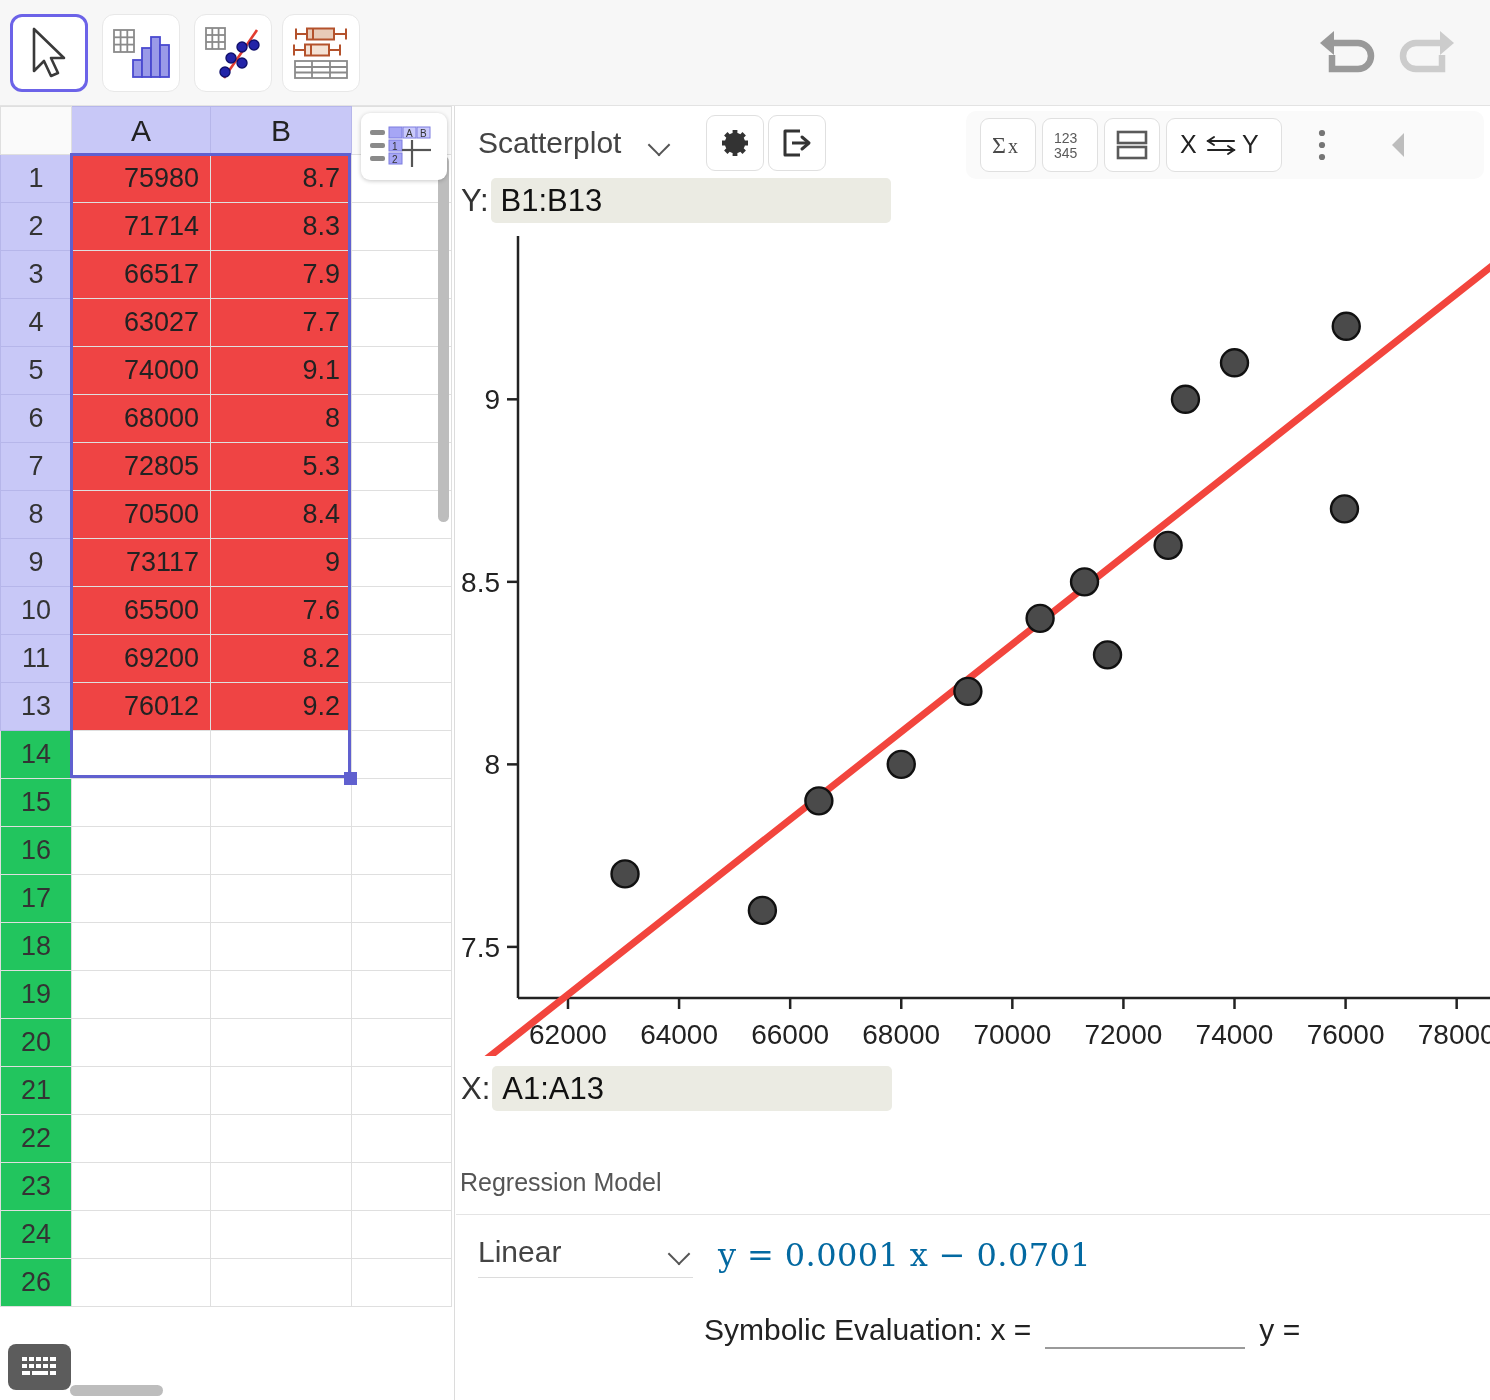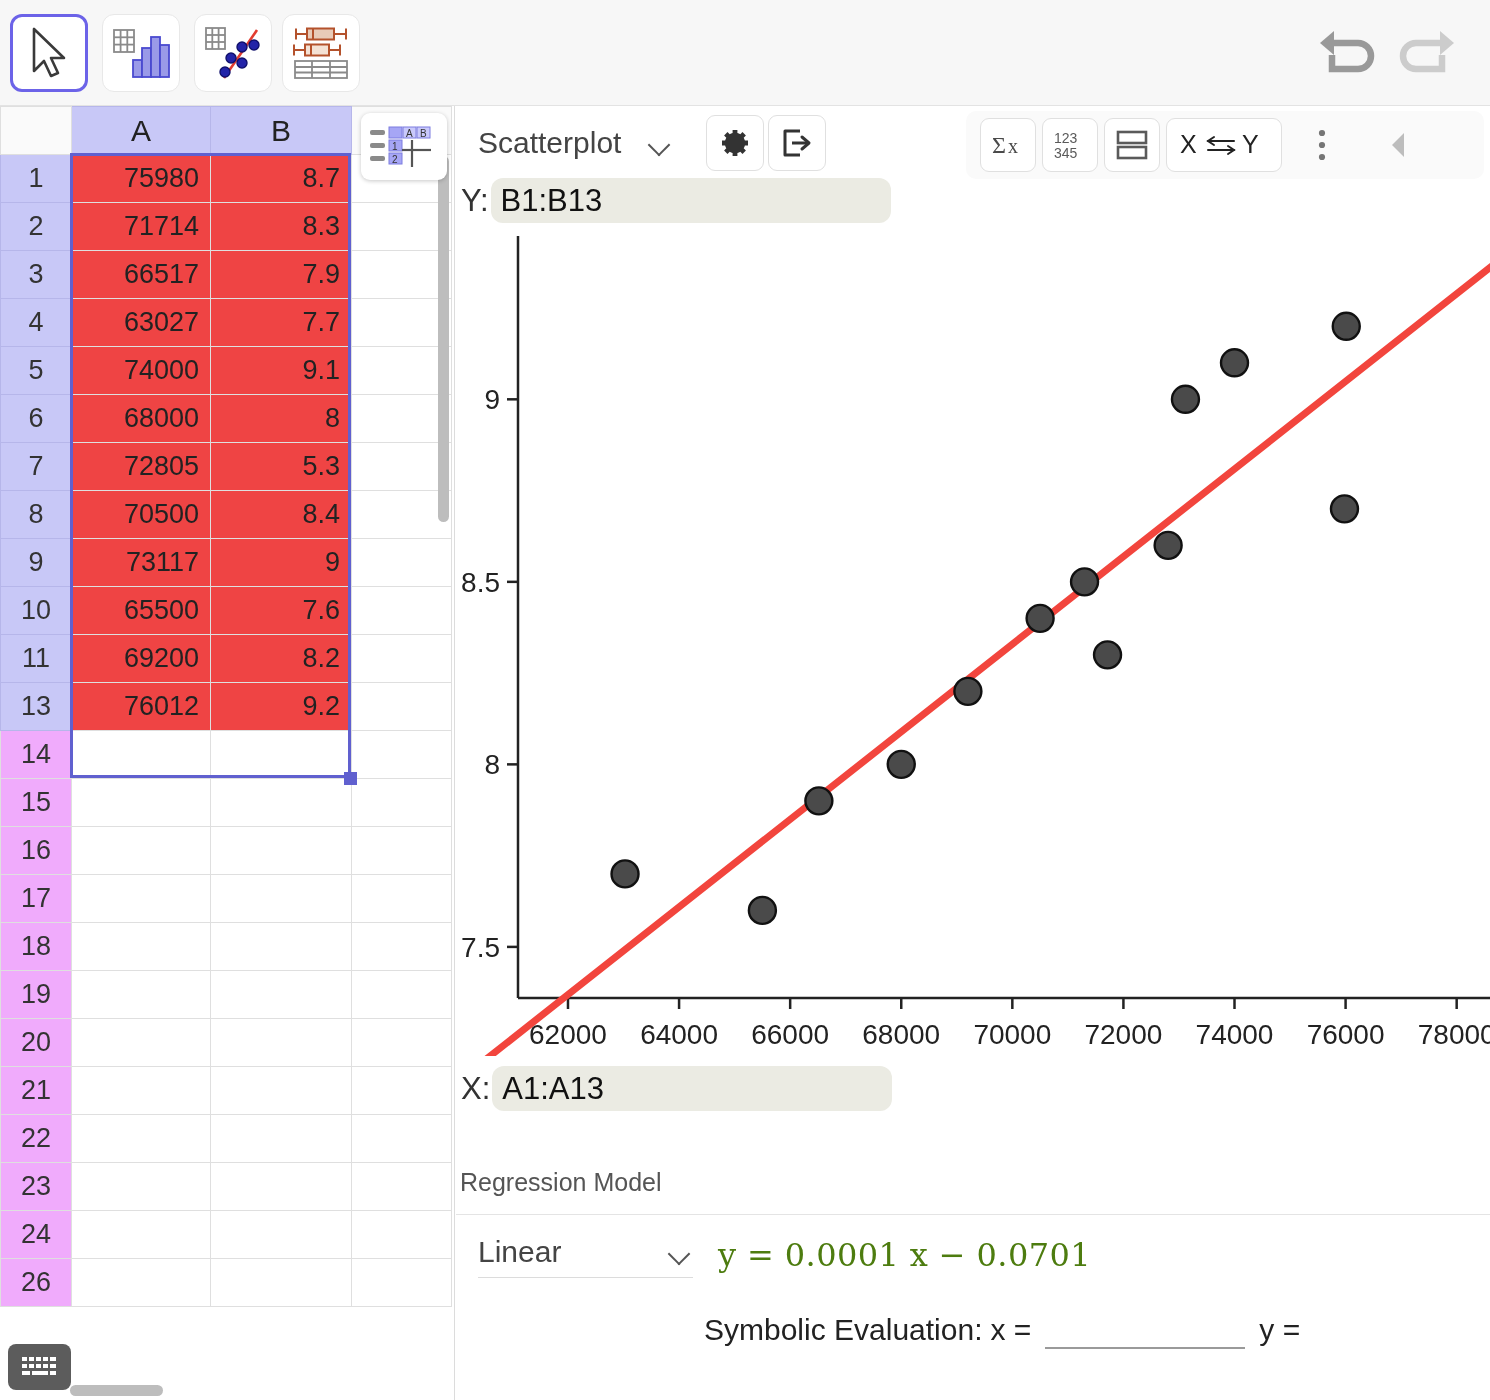--- a/index.html
+++ b/index.html
@@ -70,21 +70,21 @@
   }
   th.col-head {
     background: #c8c8f7;
     text-align: center;
     font-weight: 400;
     font-size: 30px;
     border: 1px solid #b6b6ea;
   }
   th.corner { background: #fafafa; border: 1px solid #dfdfdf; }
   td.row-head {
-    background: #f0abfc;
+    background: #22c55e;
     text-align: center;
     color: #333;
     font-size: 27px;
   }
   tr.selrow td.row-head { background: #c8c8f7; border-color: #b6b6ea; }
   td.cell { text-align: right; background: #ffffff; }
   td.cell.sel { background: #ef4444; }
   td.cell.blank { background: #ffffff; }
 
   
@@ -193,21 +193,21 @@
   .rb-split { left: 138px; }
   .rb-swap  { left: 200px; width: 116px; }
   .rb-dots  { left: 338px; width: 36px; background: transparent; border: none; }
   .rb-arrow { left: 408px; width: 50px; background: transparent; border: none; }
 
   
   .range-row { position: absolute; display: flex; align-items: center; }
   .range-row .pfx { font-size: 31px; color: #333; margin-right: 2px; }
   .range-box {
     background: #ebebe3;
-    border-radius: 12px;
+    border-radius: 5px;
     height: 45px;
     width: 400px;
     display: flex; align-items: center;
     padding: 0 10px;
     font-size: 31px; color: #111;
     cursor: text;
   }
   .y-range { left: 5px; top: 72px; }
   .x-range { left: 5px; top: 960px; }
 
@@ -230,21 +230,21 @@
   .reg-select {
     position: absolute; left: 22px; top: 1120px;
     width: 215px; height: 52px;
     display: flex; align-items: center; justify-content: space-between;
     border-bottom: 1px solid #dcdcdc;
     cursor: pointer;
   }
   .reg-select .lbl { font-size: 30px; color: #444; }
   .reg-eq {
     position: absolute; left: 262px; top: 1130px;
-    font-size: 32px; color: #4d7c0f;
+    font-size: 32px; color: #0369a1;
     font-family: "DejaVu Serif", serif;
     letter-spacing: 0.4px;
   }
   .sym-eval {
     position: absolute; left: 248px; top: 1205px;
     display: flex; align-items: center;
     font-size: 30px; color: #222;
   }
   .sym-eval .slot {
     display: inline-block;

